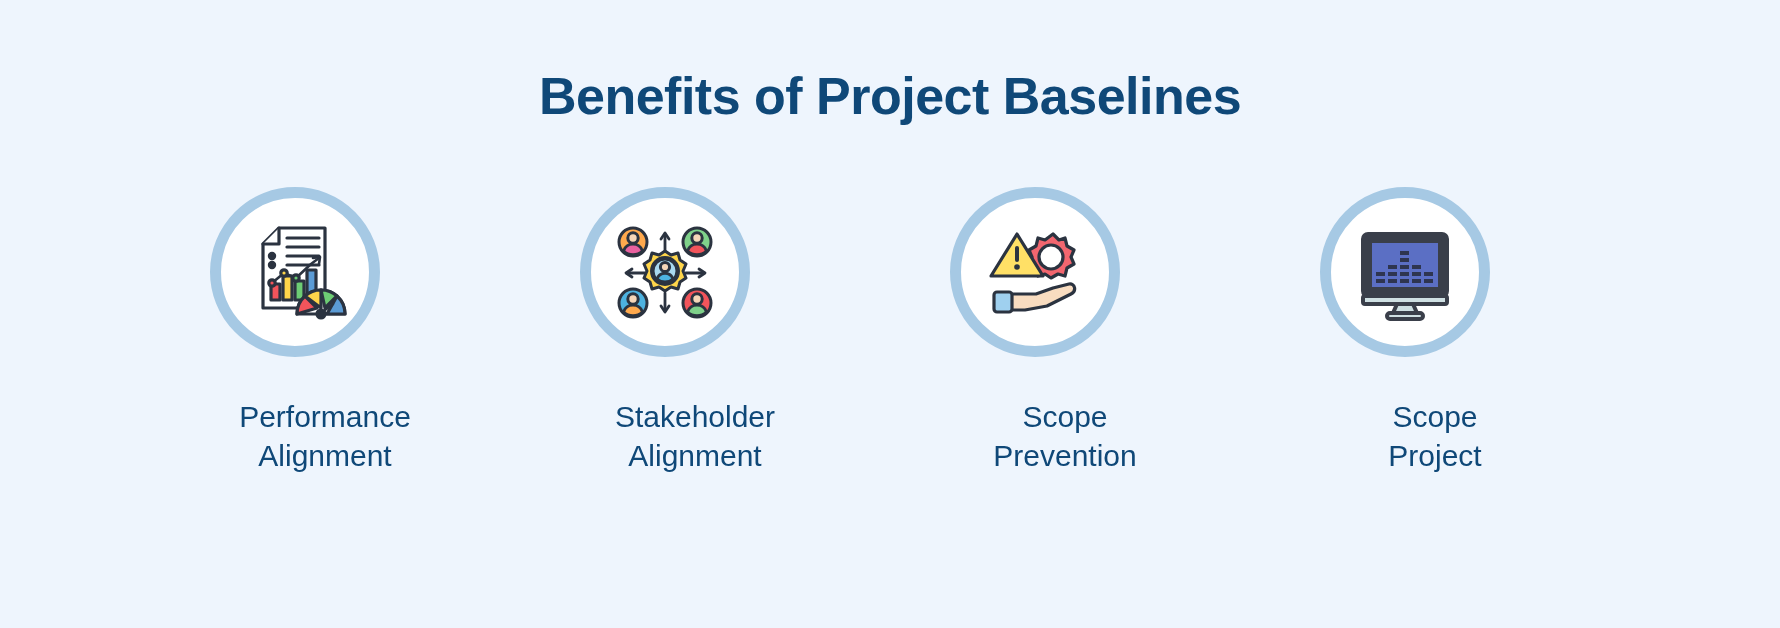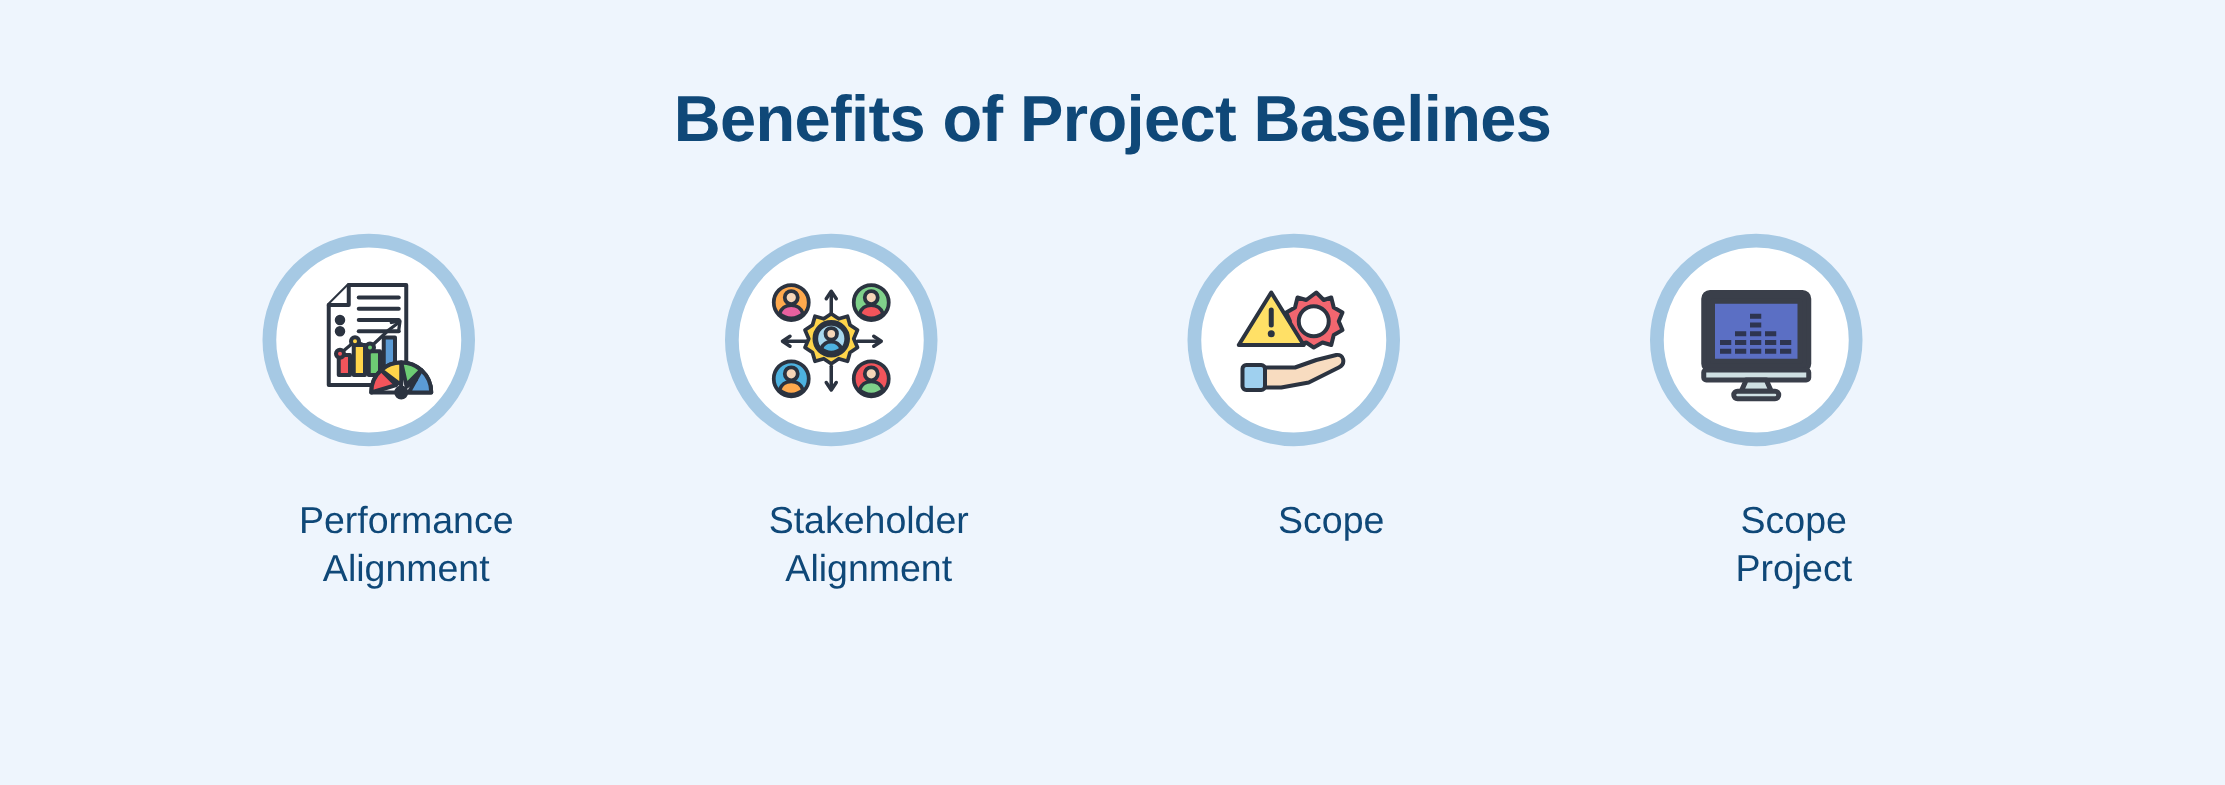--- a/index.html
+++ b/index.html
@@ -168,20 +168,21 @@
               <line x1="36" y1="30" x2="36" y2="42" stroke-width="4"></line>
               <circle cx="36" cy="49" r="2.8" fill="#2b3340" stroke="none"></circle>
               <path d="M30 76 L55 76 L72 70 L88 66 C94 65 96 73 90 76 L66 88 L44 92 L30 92 Z" fill="#f8dcc0"></path>
               <rect x="13" y="74" width="18" height="20" rx="3" fill="#9fd0ef"></rect>
             </g>
           </svg>
         </span>
       </div>
       <div class="card-label">
         <span>Scope</span><br>
+        <span>Prevention</span>
       </div>
     </div>
 
     <div class="card">
       <div class="icon-ring">
         <span>
           <svg width="100" height="100" viewBox="0 0 100 100">
             <g stroke="#3a3f4a" stroke-width="4" stroke-linejoin="round" stroke-linecap="round">
               <rect x="8" y="12" width="84" height="62" rx="5" fill="#3a3f4a"></rect>
               <rect x="15" y="19" width="70" height="48" fill="#5b6fc4"></rect>

